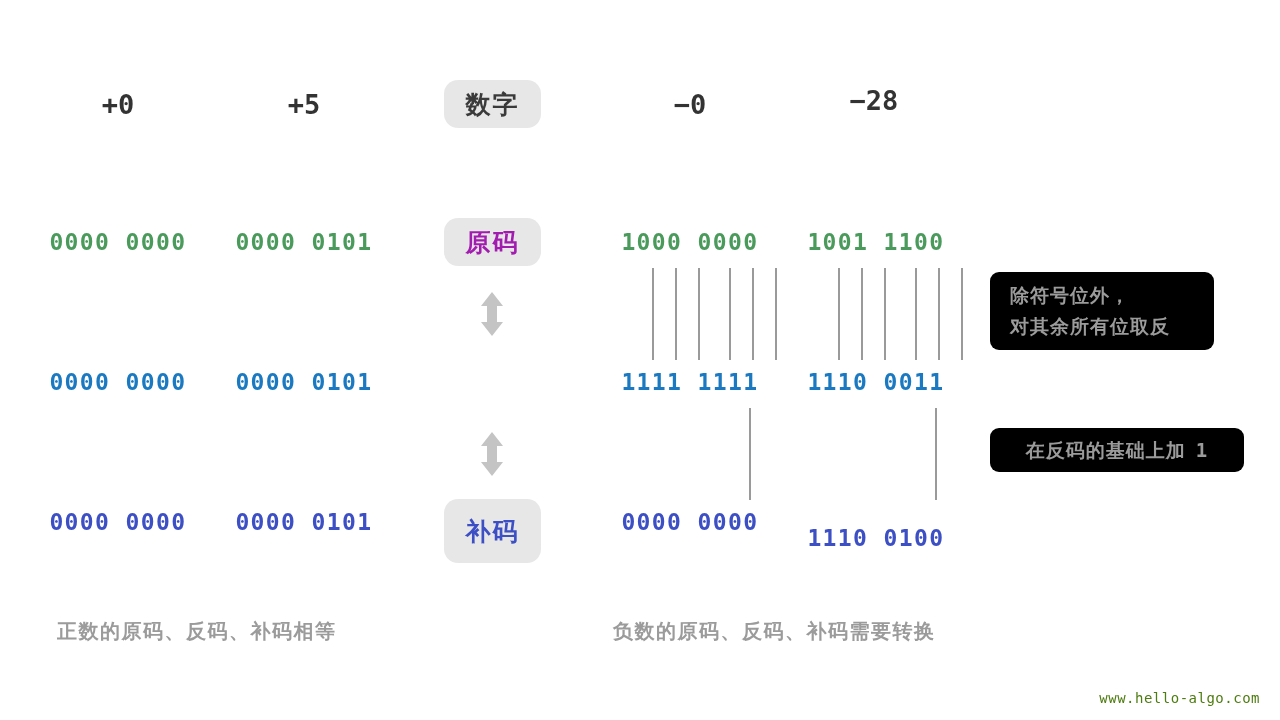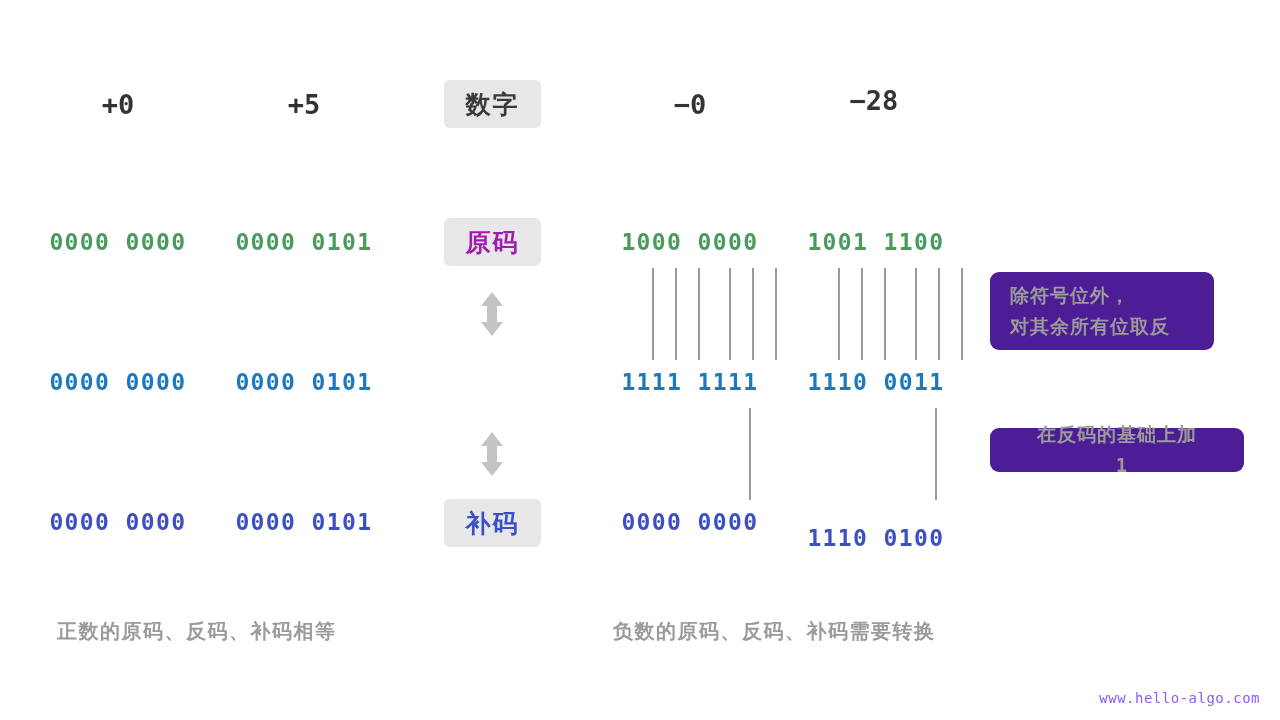--- a/index.html
+++ b/index.html
@@ -34,21 +34,21 @@
     font-family: "DejaVu Sans Mono", "Liberation Mono", monospace;
     font-size: 27px;
     font-weight: bold;
     color: #333333;
     letter-spacing: 0px;
   }
 
   
   .pill {
     background: #e7e7e7;
-    border-radius: 6px;
+    border-radius: 14px;
     font-size: 25px;
     font-weight: bold;
     letter-spacing: 2px;
     box-sizing: border-box;
   }
   .pill-head   { color: #3a3a3a; }
   .pill-green  { color: #a21caf; }
   .pill-blue   { color: #1a79c0; }
   .pill-indigo { color: #3c4fc4; }
 
@@ -74,21 +74,21 @@
   .updown {
     position: absolute;
     width: 26px;
     height: 46px;
   }
   .updown svg { display: block; width: 100%; height: 100%; }
 
   
   .note {
     position: absolute;
-    background: #4c1d95;
+    background: #000000;
     border-radius: 9px;
     color: #9b9b9b;
     font-size: 19px;
     font-weight: bold;
     line-height: 31px;
     letter-spacing: 1px;
     display: flex;
     flex-direction: column;
     justify-content: center;
     box-sizing: border-box;
@@ -109,21 +109,21 @@
     text-align: right;
   }
 
   
   .watermark {
     position: absolute;
     right: 20px;
     bottom: 14px;
     font-family: "DejaVu Sans Mono", "Liberation Mono", monospace;
     font-size: 14px;
-    color: #8b5cf6;
+    color: #4d7c0f;
     letter-spacing: 0.5px;
     white-space: pre;
   }
 </style>
 </head>
 <body>
 
 <div id="canvas">
 
   <div class="cell num-head" style="left:58px; top:82px; width:120px; height:44px;">+0</div>
@@ -183,32 +183,32 @@
   <div class="updown" style="left:479px; top:431px;">
     <svg viewBox="0 0 26 46" xmlns="http://www.w3.org/2000/svg">
       <path d="M13 1 L24 15 L18 15 L18 31 L24 31 L13 45 L2 31 L8 31 L8 15 L2 15 Z" fill="#c4c4c4"></path>
     </svg>
   </div>
 
   <div class="cell bits bits-indigo" style="left:38px; top:502px; width:160px; height:40px;">0000 0000</div>
 
   <div class="cell bits bits-indigo" style="left:224px; top:502px; width:160px; height:40px;">0000 0101</div>
 
-  <div class="cell pill pill-indigo" style="left:444px; top:499px; width:97px; height:48px;">补码</div>
+  <div class="cell pill pill-indigo" style="left:444px; top:499px; width:97px; height:64px;">补码</div>
 
   <div class="cell bits bits-indigo" style="left:610px; top:502px; width:160px; height:40px;">0000 0000</div>
 
   <div class="cell bits bits-indigo" style="left:796px; top:518px; width:160px; height:40px;">1110 0100</div>
 
   <div class="note" style="left:990px; top:272px; width:224px; height:78px;">
     <span>除符号位外，</span>
     <span>对其余所有位取反</span>
   </div>
 
-  <div class="note" style="left:990px; top:428px; width:254px; height:44px; flex-direction:column; align-items:center;">
+  <div class="note" style="left:990px; top:428px; width:254px; height:44px; flex-direction:row; align-items:center;">
     <span>在反码的基础上加</span>
     <span class="mono-one" style="margin-left:10px;">1</span>
   </div>
 
   <div class="caption" style="left:57px; top:618px;">正数的原码、反码、补码相等</div>
 
   <div class="caption" style="left:613px; top:618px;">负数的原码、反码、补码需要转换</div>
 
   <div class="watermark">www.hello-algo.com</div>
 

